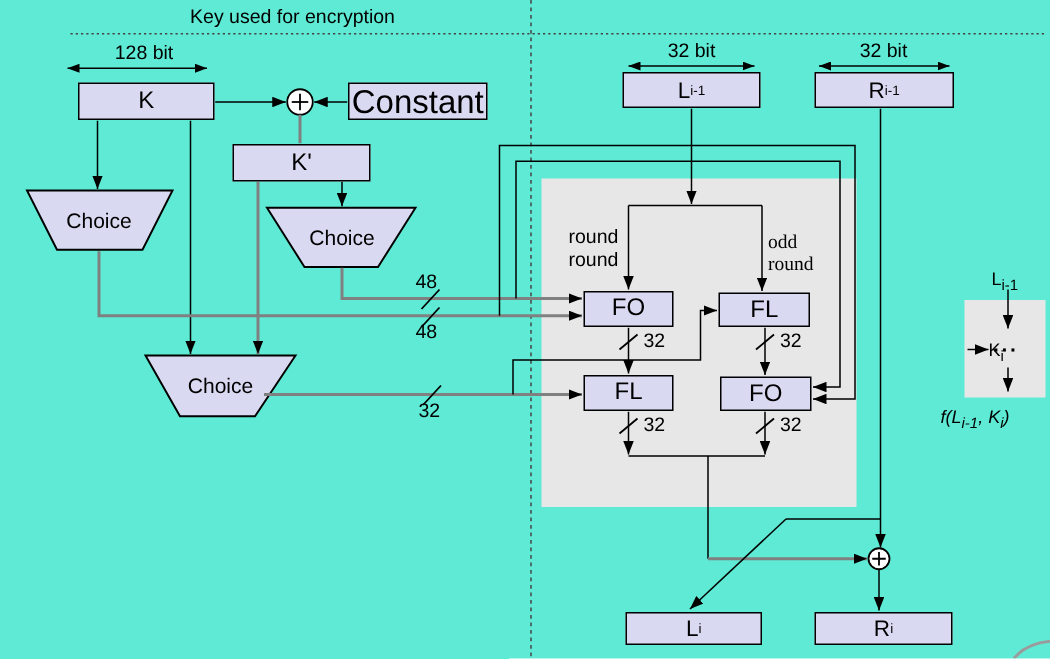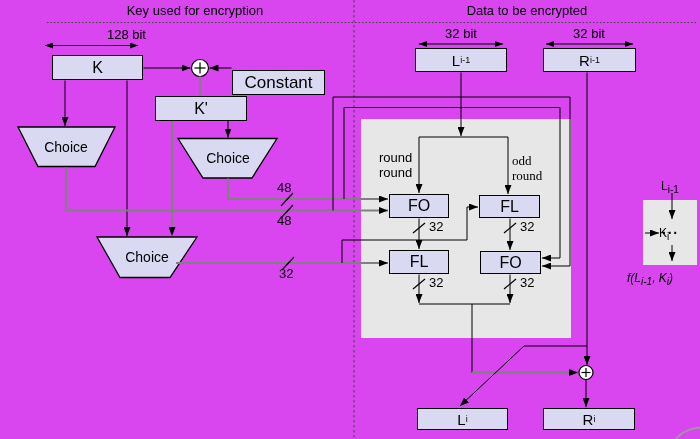--- a/index.html
+++ b/index.html
@@ -1,17 +1,17 @@
 <!DOCTYPE html>
 <html><head>
 <meta charset="utf-8">
 <style>
   html,body{margin:0;padding:0;background:#fff;}
   #canvas{
-    position:relative;width:700px;height:439px;background:#d946ef;overflow:hidden;
+    position:relative;width:700px;height:439px;background:#5eead4;overflow:hidden;
     font-family:"Liberation Sans","DejaVu Sans",sans-serif;color:#000;
   }
   #wires{position:absolute;left:0;top:0;width:700px;height:439px;}
   .box{
     position:absolute;background:#d9d9f2;border:1.5px solid #000;box-sizing:border-box;
     display:flex;align-items:center;justify-content:center;font-size:16px;line-height:1;
   }
   .box sub,.lbl sub{font-size:60%;line-height:1;}
   .lbl{position:absolute;font-size:13px;line-height:1.1;white-space:nowrap;}
   .ctr{text-align:center;}
@@ -109,30 +109,29 @@
     <g fill="none" stroke="#000" stroke-width="1">
       <line x1="672" y1="193" x2="672" y2="219" marker-end="url(#ah)"></line>
       <line x1="645" y1="233" x2="659" y2="233" marker-end="url(#ah)"></line>
       <line x1="672" y1="245" x2="672" y2="261" marker-end="url(#ah)"></line>
     </g>
 
     <path d="M 676,439 Q 684,429 700,427.5" stroke="#9b9b9b" stroke-width="2" fill="none"></path>
   </svg>
 
   <div class="title" style="left:95px;top:3px;">Key used for encryption</div>
-  <div class="title" style="left:427px;top:3px;">Data to be encrypted</div>
-
-  <div class="lbl ctr" style="left:46px;top:28px;width:100px;text-align:right;">128 bit</div>
+
+  <div class="lbl ctr" style="left:46px;top:28px;width:100px;">128 bit</div>
   <div class="lbl ctr" style="left:411px;top:27px;width:100px;">32 bit</div>
   <div class="lbl ctr" style="left:539px;top:27px;width:100px;">32 bit</div>
 
   <div class="box" style="left:52px;top:55px;width:91px;height:25px;">
       <span>K</span>
     </div>
-  <div class="box" style="left:232px;top:55px;width:93px;height:25px;font-size:17px;margin-top:15px;">
+  <div class="box" style="left:232px;top:55px;width:93px;height:25px;font-size:22px;">
       <span>Constant</span>
     </div>
   <div class="box" style="left:155px;top:96px;width:92px;height:25px;">
       <span>K'</span>
     </div>
 
   <div class="trap-lbl" style="left:26px;top:140px;width:80px;">Choice</div>
   <div class="trap-lbl" style="left:188px;top:151px;width:80px;">Choice</div>
   <div class="trap-lbl" style="left:107px;top:250px;width:80px;">Choice</div>
 

